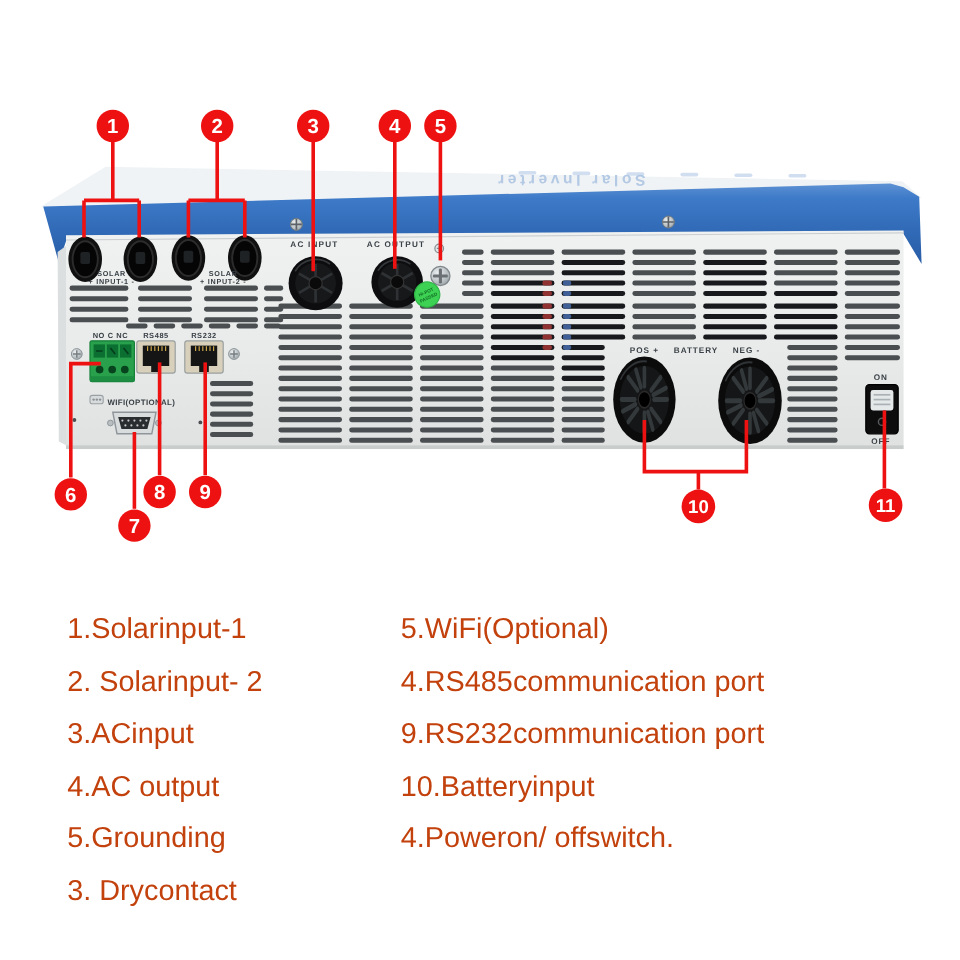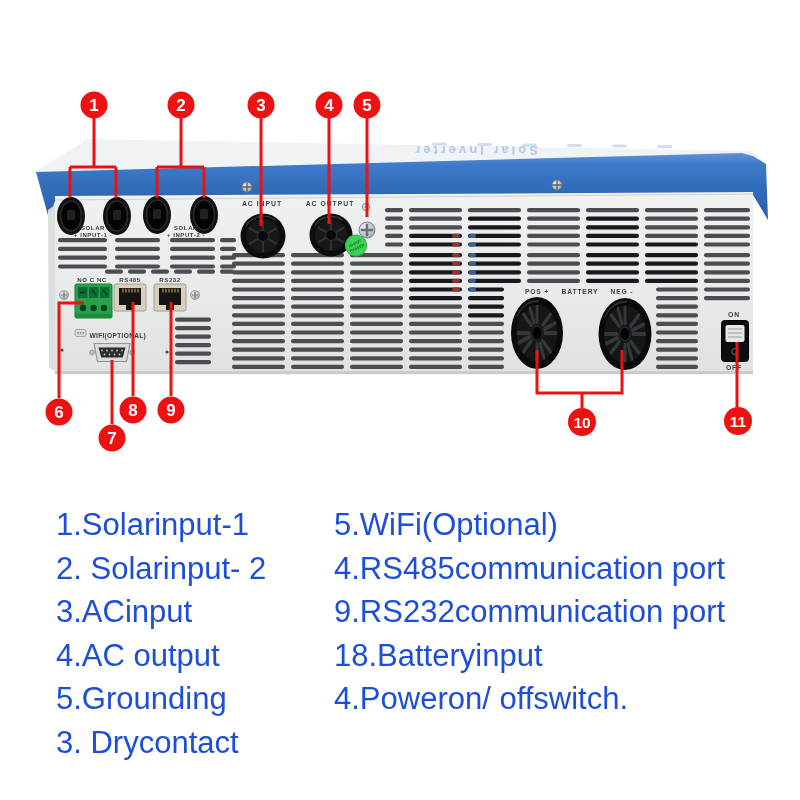--- a/index.html
+++ b/index.html
@@ -3,22 +3,22 @@
 <meta charset="utf-8">
 <title>Inverter Rear Panel Diagram</title>
 <style>
   html,body{margin:0;padding:0;background:#ffffff;}
   .stage{position:relative;width:800px;height:800px;background:#ffffff;overflow:hidden;
          font-family:"Liberation Sans",sans-serif;}
   .panel-svg{position:absolute;left:0;top:0;}
   svg text{font-family:"Liberation Sans",sans-serif;}
   .devlabel{fill:#3a4046;font-weight:bold;}
   .callout-num{fill:#ffffff;font-weight:bold;}
-  .legend-col{position:absolute;top:503px;white-space:nowrap;font-size:31px;
-              line-height:43.5px;color:#1d4ed8;}
+  .legend-col{position:absolute;top:503px;white-space:nowrap;font-size:24px;
+              line-height:43.5px;color:#c2410c;}
   .legend-col.left{left:56px;}
   .legend-col.right{left:334px;}
 </style>
 </head>
 <body>
 
 <div class="stage">
 
 <svg class="panel-svg" width="800" height="475" viewBox="0 0 800 475">
   <defs>
@@ -520,18 +520,18 @@
     <div class="legend-item">2. Solarinput- 2</div>
     <div class="legend-item">3.ACinput</div>
     <div class="legend-item">4.AC output</div>
     <div class="legend-item">5.Grounding</div>
     <div class="legend-item">3. Drycontact</div>
   </div>
   <div class="legend-col right">
     <div class="legend-item">5.WiFi(Optional)</div>
     <div class="legend-item">4.RS485communication port</div>
     <div class="legend-item">9.RS232communication port</div>
-    <div class="legend-item">18.Batteryinput</div>
+    <div class="legend-item">10.Batteryinput</div>
     <div class="legend-item">4.Poweron/ offswitch.</div>
   </div>
 </div>
 
 </div>
 
 </body></html>

